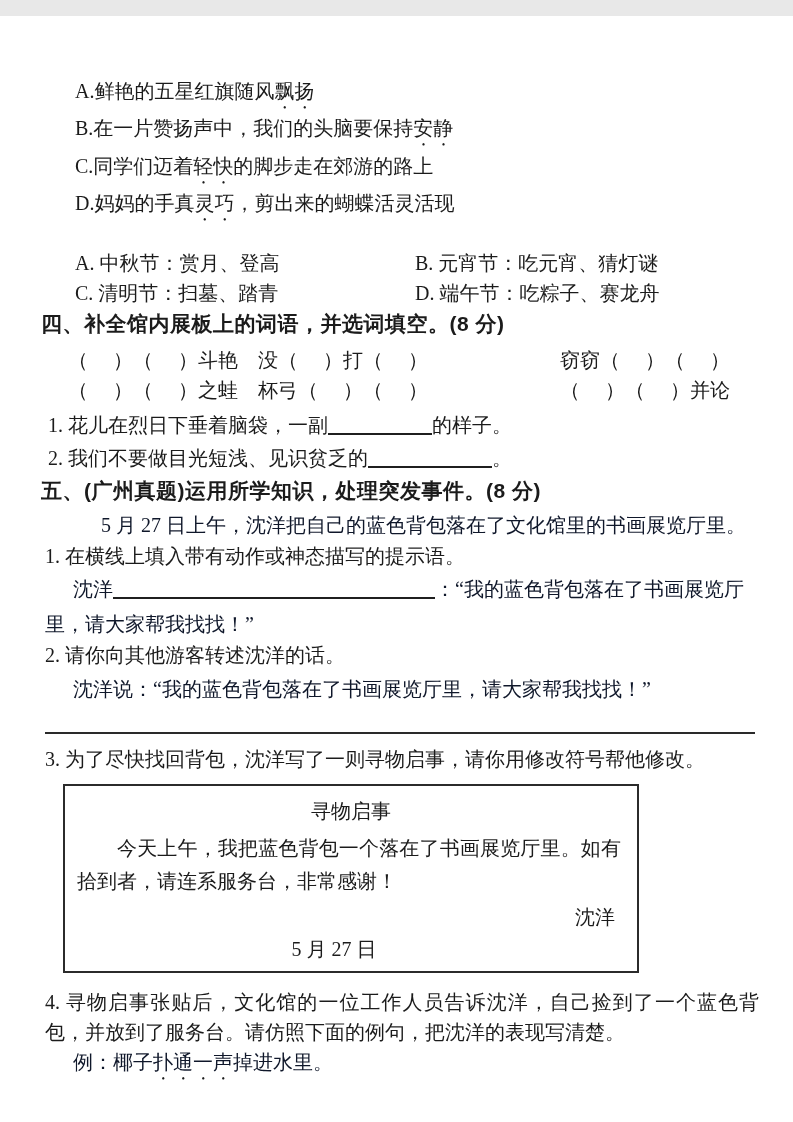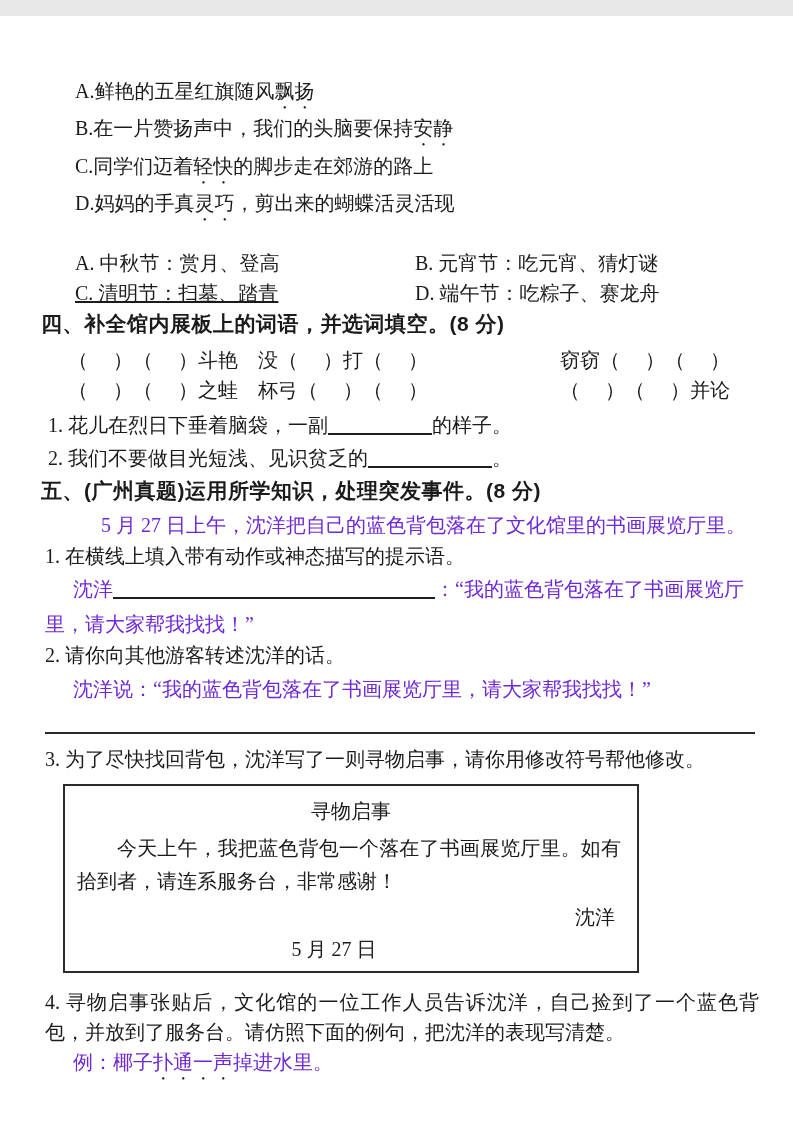--- a/index.html
+++ b/index.html
@@ -24,21 +24,21 @@
     white-space: normal;
     line-height: 30px;
     text-align: justify;
   }
   .bold-header {
     font-family: "Liberation Sans", sans-serif;
     font-weight: 700;
     font-size: 21px;
     letter-spacing: 0.5px;
   }
-  .kai { color: #6d28d9; }
+  .kai { color: #0f172a; }
   .emph {
     -webkit-text-emphasis: filled dot #1b1b1b;
     -webkit-text-emphasis-position: under left;
     text-emphasis: filled dot #1b1b1b;
     text-emphasis-position: under left;
   }
   .u {
     display: inline-block;
     border-bottom: 2px solid #1f1f1f;
     height: 0.95em;
@@ -97,21 +97,21 @@
 
 <div id="page">
 
   <div class="line" style="left:75px; top:62px;"><span>A.</span><span>鲜艳的五星红旗随风</span><span class="emph">飘扬</span><span></span></div>
   <div class="line" style="left:75px; top:99px;"><span>B.</span><span>在一片赞扬声中，我们的头脑要保持</span><span class="emph">安静</span><span></span></div>
   <div class="line" style="left:75px; top:137px;"><span>C.</span><span>同学们迈着</span><span class="emph">轻快</span><span>的脚步走在郊游的路上</span></div>
   <div class="line" style="left:75px; top:174px;"><span>D.</span><span>妈妈的手真</span><span class="emph">灵巧</span><span>，剪出来的蝴蝶活灵活现</span></div>
 
   <div class="line" style="left:75px; top:234px;">A. 中秋节：赏月、登高</div>
   <div class="line" style="left:415px; top:234px;">B. 元宵节：吃元宵、猜灯谜</div>
-  <div class="line" style="left:75px; top:264px;text-decoration:underline;">C. 清明节：扫墓、踏青</div>
+  <div class="line" style="left:75px; top:264px;">C. 清明节：扫墓、踏青</div>
   <div class="line" style="left:415px; top:264px;">D. 端午节：吃粽子、赛龙舟</div>
 
   <div class="line bold-header" style="left:41px; top:295px;">四、补全馆内展板上的词语，并选词填空。(8 分)</div>
 
   <div class="line" style="left:68px;  top:331px;">（　 ）（　 ）斗艳</div>
   <div class="line" style="left:258px; top:331px;">没（　 ）打（　 ）</div>
   <div class="line" style="left:68px;  top:361px;">（　 ）（　 ）之蛙</div>
   <div class="line" style="left:560px; top:331px;">窃窃（　 ）（　 ）</div>
   <div class="line" style="left:258px; top:361px;">杯弓（　 ）（　 ）</div>
   <div class="line" style="left:560px; top:361px;">（　 ）（　 ）并论</div>

